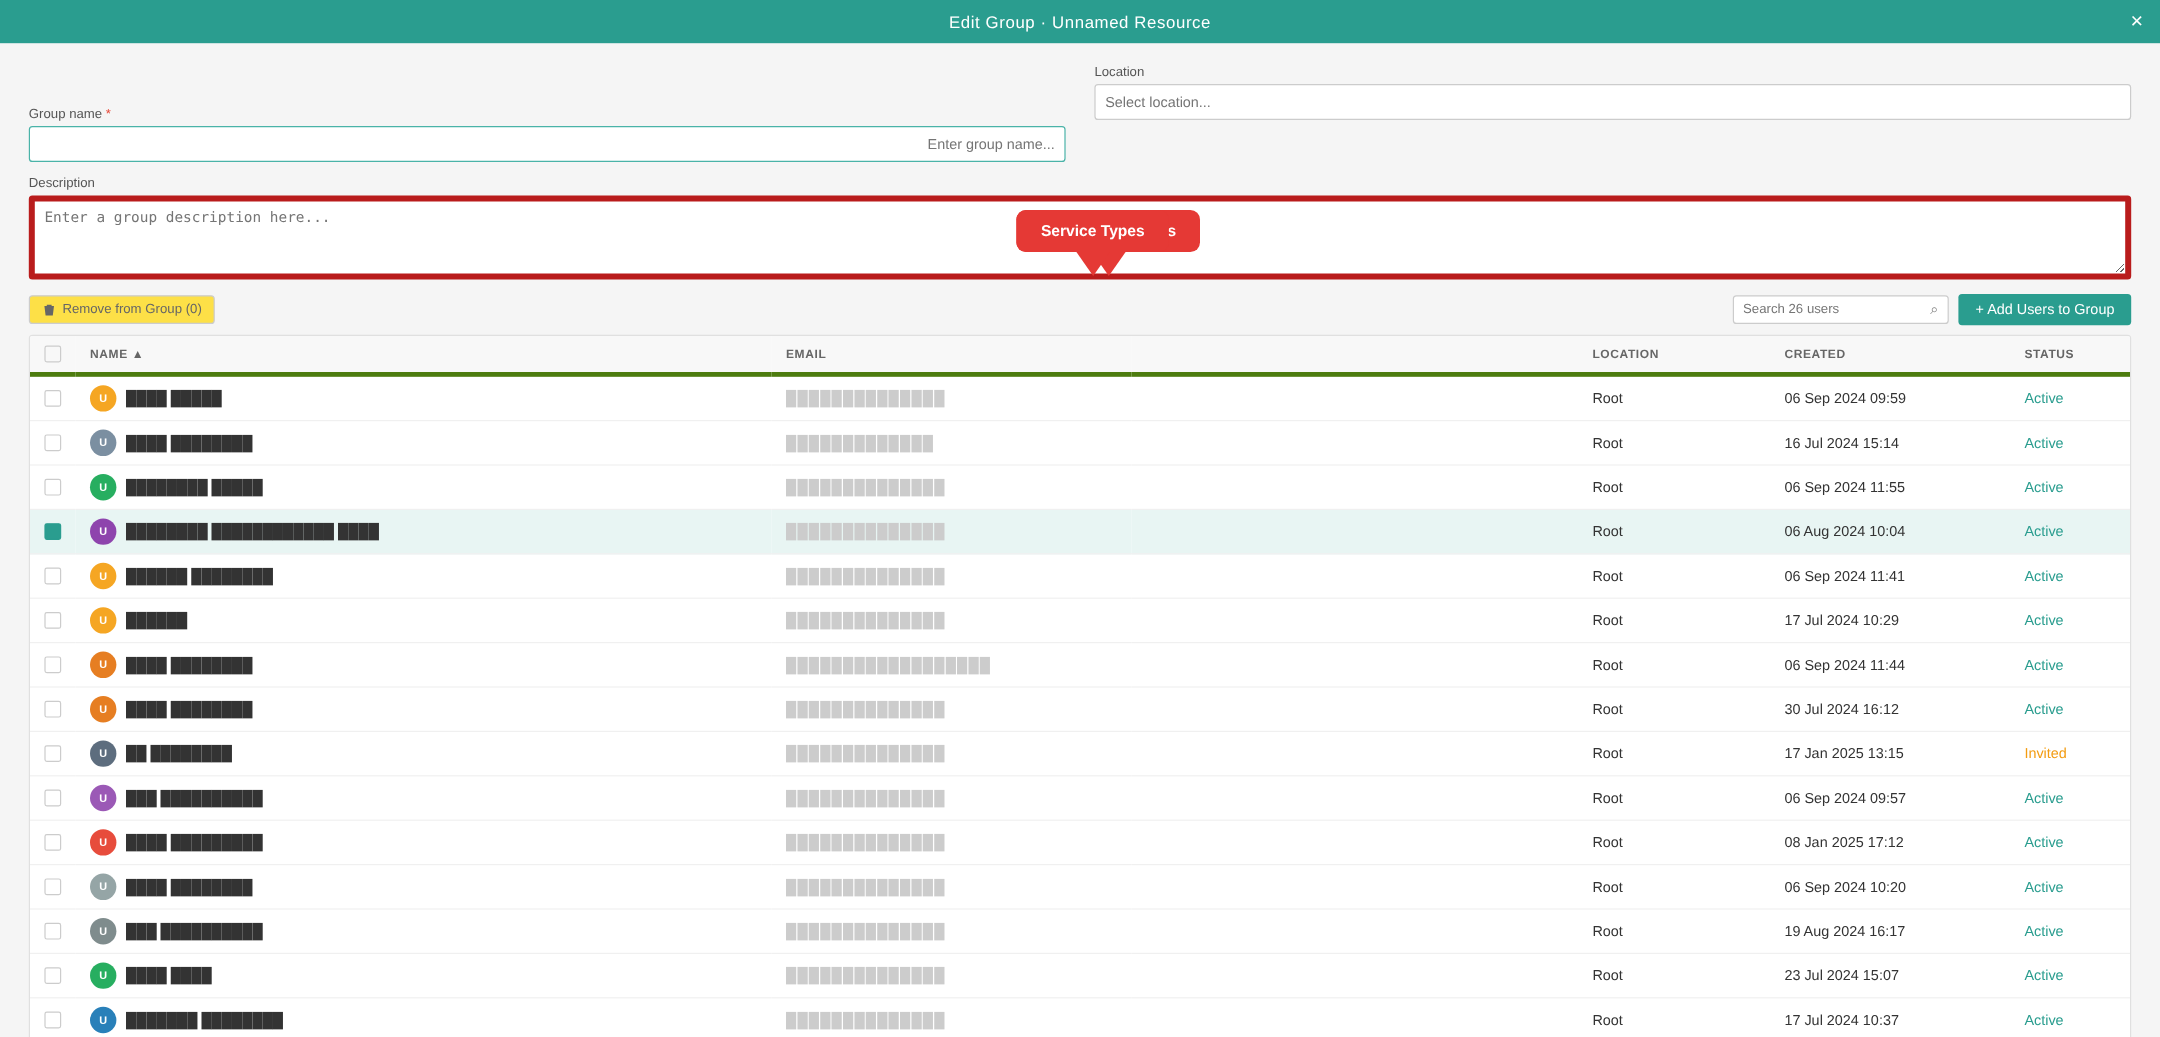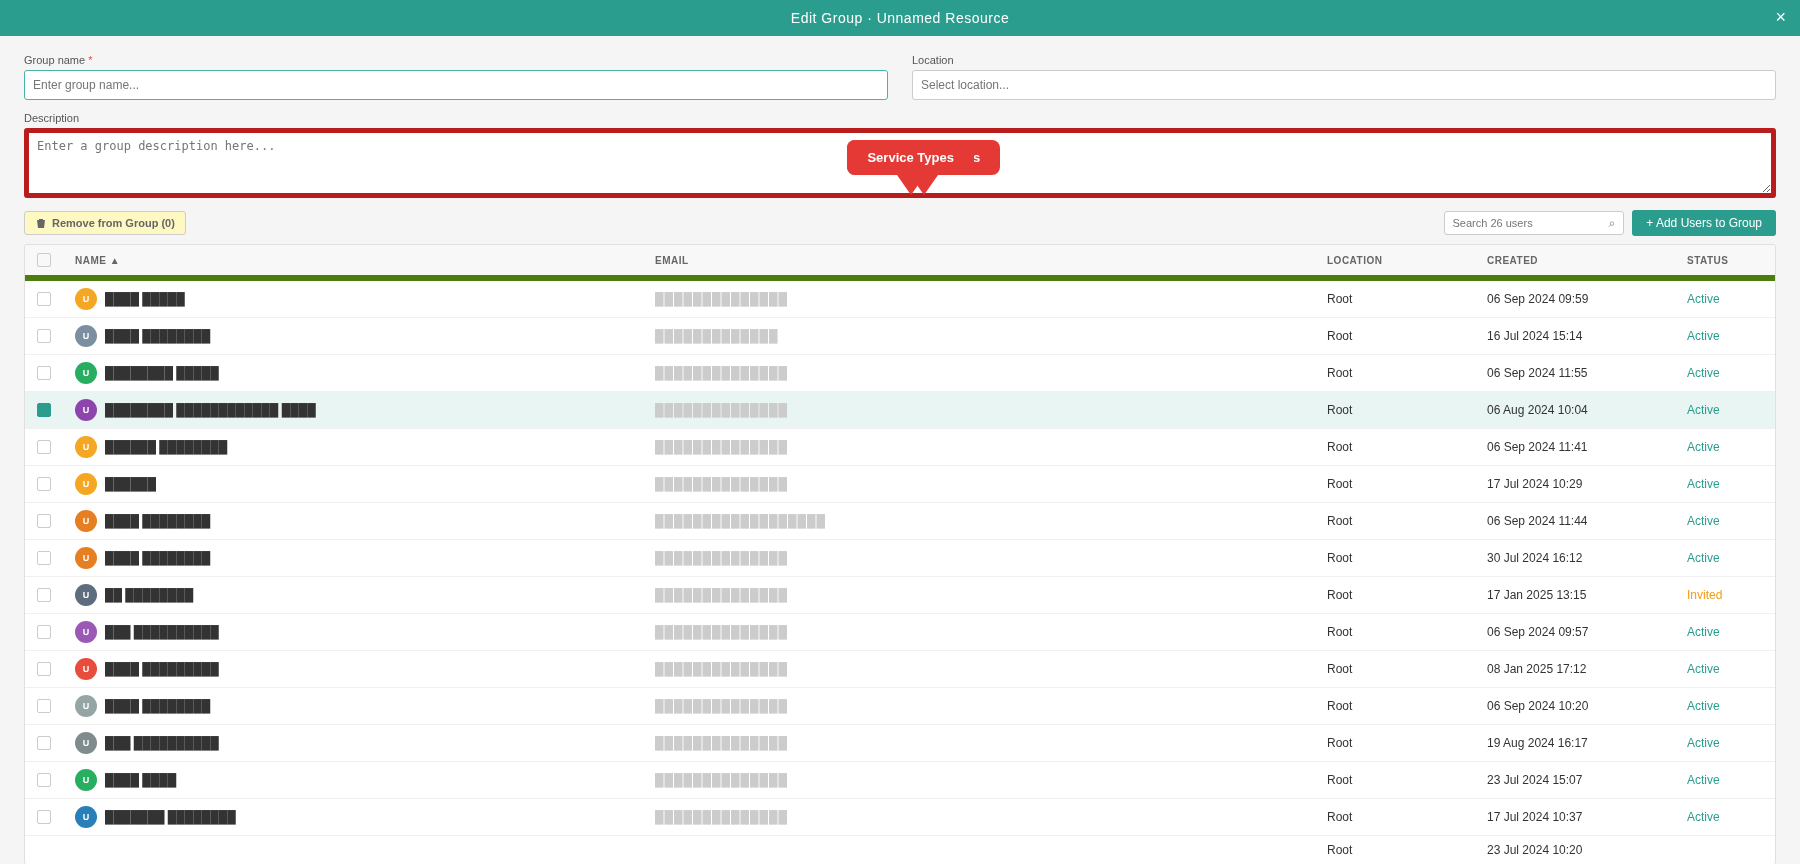--- a/index.html
+++ b/index.html
@@ -8,52 +8,52 @@
     .modal-overlay { position: fixed; inset: 0; background: rgba(0,0,0,0.4); display: flex; align-items: flex-start; justify-content: center; }
     .modal { position: relative; width: 1800px; min-height: 864px; background: #f5f5f5; display: flex; flex-direction: column; }
 
     .modal-header { background: #2a9d8f; height: 36px; display: flex; align-items: center; justify-content: center; color: #fff; font-size: 14px; font-weight: 500; letter-spacing: 0.5px; flex-shrink: 0; }
     .modal-close { position: absolute; right: 14px; top: 8px; color: #fff; font-size: 18px; cursor: pointer; background: none; border: none; line-height: 1; }
 
     .modal-body { flex: 1; padding: 18px 24px 0 24px; overflow: hidden; }
 
     .form-row { display: flex; gap: 24px; margin-bottom: 12px; }
     .form-group { display: flex; flex-direction: column; gap: 4px; }
-    .form-group.half { flex: 1; }
+    .form-group.half { flex: 1; margin-top: 35px; }
     .form-group.full { flex: 1; }
 
     .form-label { font-size: 11px; color: #555; font-weight: 500; }
     .required { color: #e74c3c; }
 
     .form-input { height: 30px; border: 1px solid #4ab3a8; border-radius: 3px; padding: 0 8px; font-size: 12px; background: #fff; outline: none; color: #999; }
     .form-select-wrapper { position: relative; }
     .form-select { height: 30px; border: 1px solid #ccc; border-radius: 3px; padding: 0 28px 0 8px; font-size: 12px; background: #fff; appearance: none; width: 100%; color: #999; }
     .select-arrow { position: absolute; right: 8px; top: 50%; transform: translateY(-50%); pointer-events: none; color: #888; font-size: 10px; }
 
     .form-textarea { border: 5px solid #b91c1c; border-radius: 3px; padding: 6px 8px; font-size: 12px; background: #fff; resize: vertical; width: 100%; height: 70px; color: #bbb; }
 
     .users-section { margin-top: 8px; }
     .users-label { font-size: 14px; font-weight: 600; color: #333; margin-bottom: 10px; }
 
     .users-toolbar { display: flex; align-items: center; justify-content: space-between; margin-bottom: 8px; position: relative; }
     .toolbar-left { display: flex; align-items: center; gap: 8px; }
 
-    .remove-btn { display: flex; align-items: center; gap: 5px; padding: 5px 10px; border: 1px solid #ccc; border-radius: 3px; background: #fef9c3; font-size: 11px; color: #666; cursor: pointer; font-weight: bold; }
+    .remove-btn { display: flex; align-items: center; gap: 5px; padding: 5px 10px; border: 1px solid #ccc; border-radius: 3px; background: #fde047; font-size: 11px; color: #666; cursor: pointer; }
     .remove-btn svg { width: 12px; height: 12px; }
 
     .toolbar-right { display: flex; align-items: center; gap: 8px; }
     .search-box { display: flex; align-items: center; border: 1px solid #ccc; border-radius: 3px; background: #fff; padding: 4px 8px; gap: 6px; }
     .search-box input { border: none; outline: none; font-size: 11px; color: #666; width: 150px; background: transparent; }
     .search-icon { color: #888; font-size: 12px; }
 
     .add-users-btn { display: flex; align-items: center; gap: 6px; padding: 6px 14px; background: #2a9d8f; color: #fff; border: none; border-radius: 3px; font-size: 12px; cursor: pointer; font-weight: 500; }
 
     .table-container { background: #fff; border: 1px solid #e0e0e0; border-radius: 3px; overflow: hidden; }
     .table { width: 100%; border-collapse: collapse; }
-    .table thead tr { background: #f8f8f8; border-bottom: 6px solid #4d7c0f; }
+    .table thead tr { background: #f8f8f8; border-bottom: 4px solid #4d7c0f; }
     .table th { padding: 8px 12px; text-align: left; font-size: 10px; font-weight: 600; color: #666; letter-spacing: 0.5px; text-transform: uppercase; }
     .table td { padding: 7px 12px; border-bottom: 1px solid #f0f0f0; font-size: 12px; color: #333; }
     .table tr.highlighted { background: #e8f5f3; }
     .table tr:last-child td { border-bottom: none; }
 
     .col-check { width: 36px; }
     .col-name { width: 580px; }
     .col-email { width: 300px; }
     .col-location { width: 160px; }
     .col-created { width: 200px; }
@@ -85,21 +85,21 @@
     </div>
 
     <div class="modal-body">
 
       <div class="form-row">
         <div class="form-group half">
           <label class="form-label">
             <span>Group name</span>
             <span class="required"> *</span>
           </label>
-          <input type="text" class="form-input" style="border-color: rgb(74, 179, 168);" placeholder="Enter group name...">
+          <input type="text" class="form-input" style="border-color: rgb(74, 179, 168); text-align: right;" placeholder="Enter group name...">
         </div>
         <div class="form-group full">
           <label class="form-label">Location</label>
           <input type="text" class="form-input" style="border-color: rgb(204, 204, 204); color: #737373;" placeholder="Select location...">
         </div>
       </div>
 
       <div class="form-row">
         <div class="form-group full">
           <label class="form-label">Description</label>

